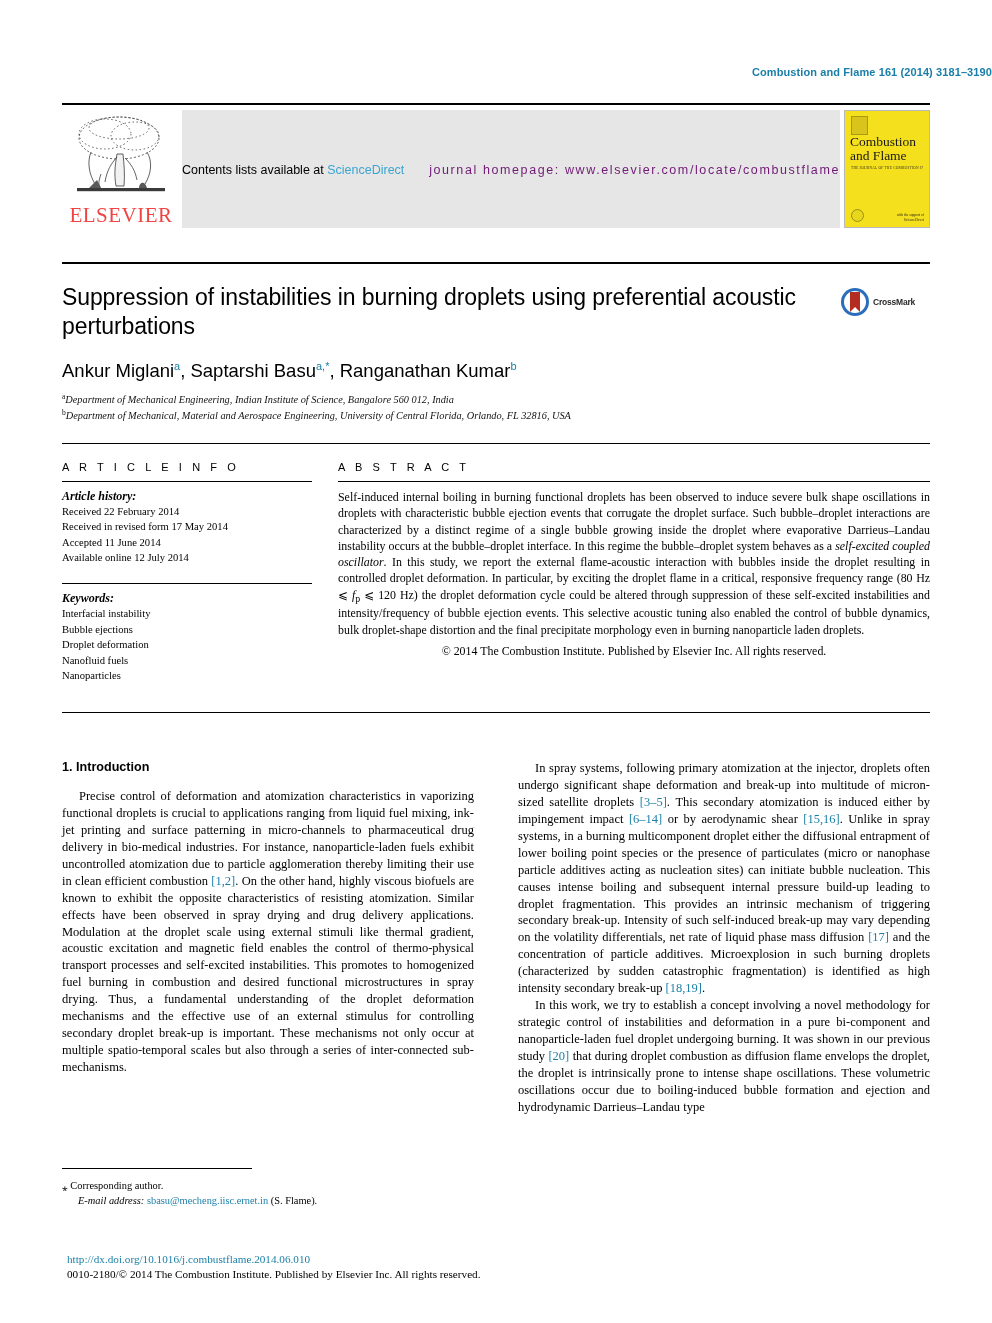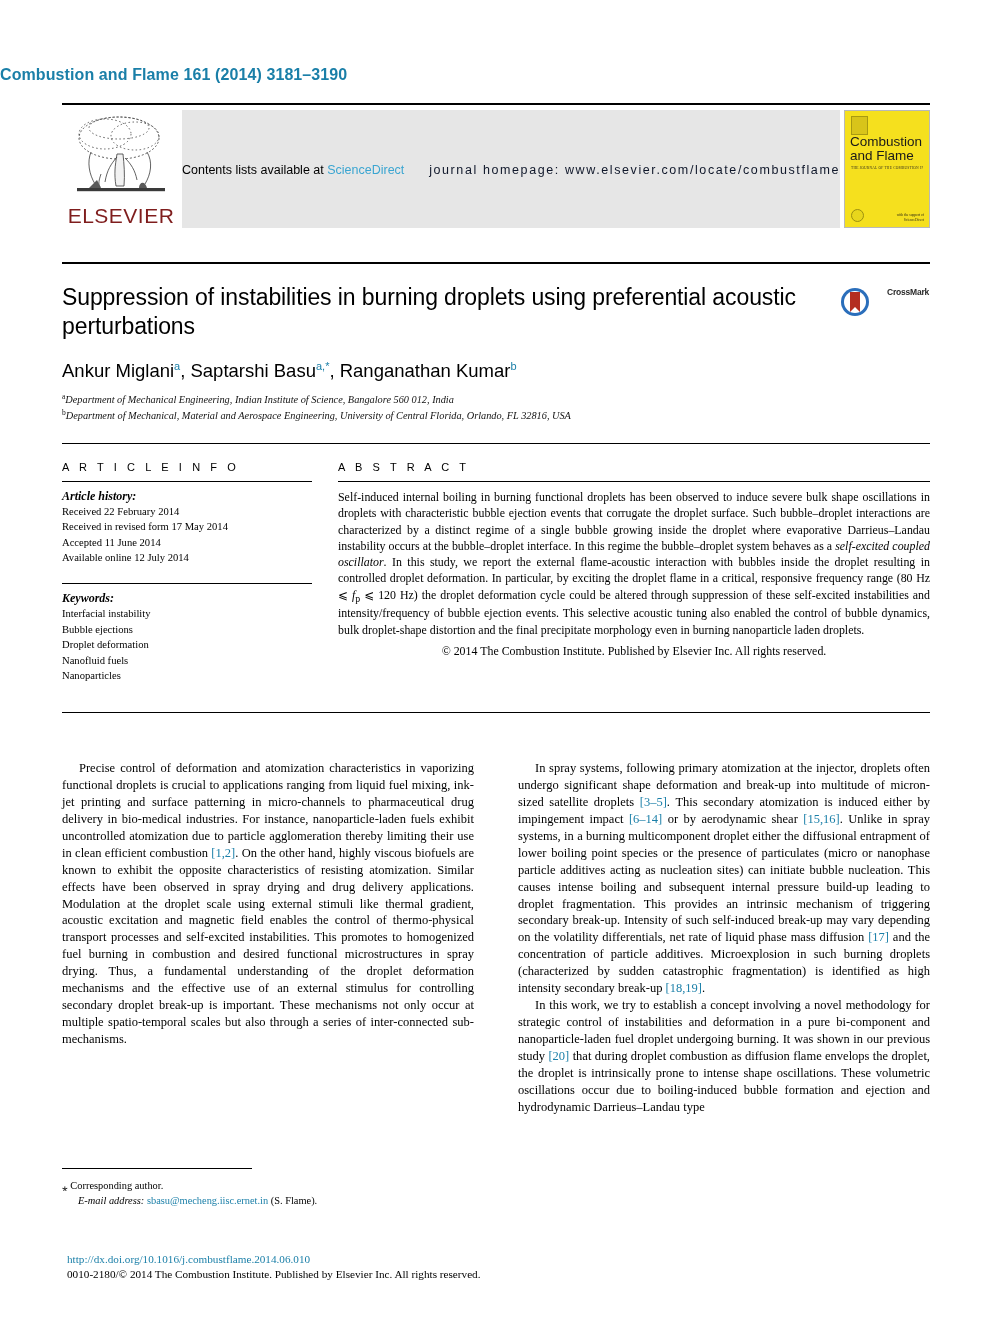--- a/index.html
+++ b/index.html
@@ -21,24 +21,24 @@
     position: relative;
     box-sizing: border-box;
   }
 
   
   .running-head {
     position: absolute;
     top: 66px;
     left: 0;
     width: 992px;
-    text-align: left;
+    text-align: right;
     font-family: "Liberation Sans", sans-serif;
     font-weight: bold;
-    font-size: 16px;
+    font-size: 11px;
     letter-spacing: 0.1px;
     color: #1a7fa8;
   }
 
   
   .masthead {
     position: absolute;
     top: 103px;
     left: 62px;
     width: 868px;
@@ -51,24 +51,24 @@
     width: 118px;
     flex: 0 0 118px;
     display: flex;
     flex-direction: column;
     align-items: center;
     justify-content: flex-end;
     padding-bottom: 2px;
   }
   .tree-svg { display:block; }
   .elsevier-word {
-    font-family: Liberation Sans, sans-serif;
+    font-family: Liberation Serif, serif;
     font-size: 21px;
     letter-spacing: 0.5px;
-    color: #7f1d1d;
+    color: #ef4444;
     line-height: 1;
     margin-top: 1px;
   }
   .journal-band {
     flex: 1 1 auto;
     background: #e6e6e6;
     margin-left: 2px;
     margin-right: 4px;
     display: flex;
     flex-direction: row;
@@ -89,21 +89,21 @@
   .journal-title {
     font-family: "Liberation Serif", serif;
     font-size: 32px;
     color: #111;
     letter-spacing: 0.2px;
   }
   .homepage-line {
     font-family: "Liberation Sans", sans-serif;
     font-size: 12.5px;
     letter-spacing: 1.6px;
-    color: #0f172a;
+    color: #701a75;
     margin-left: 24px;
   }
   .cover-thumb {
     flex: 0 0 86px;
     width: 86px;
     height: 118px;
     background: #f5e01e;
     border: 1px solid #b9b9b9;
     position: relative;
     box-sizing: border-box;
@@ -113,21 +113,21 @@
     position: absolute;
     top: 5px; left: 6px;
     width: 15px; height: 17px;
     background: #d8c41a;
     border: 1px solid #a89a12;
   }
   .cover-title {
     position: absolute;
     top: 24px; left: 5px;
     width: 76px;
-    font-family: Liberation Sans, sans-serif;
+    font-family: Liberation Serif, serif;
     font-size: 13.5px;
     line-height: 1.03;
     color: #1a1a1a;
   }
   .cover-sub {
     position: absolute;
     top: 55px; left: 6px;
     width: 72px;
     height: 4px;
     font-size: 3.6px;
@@ -203,21 +203,22 @@
     vertical-align: super;
   }
 
   
   .crossmark {
     position: absolute;
     top: 287px;
     left: 840px;
     width: 92px;
     display: flex;
-    gap: 17px;
+    align-items: center;
+    gap: 3px;
   }
   .crossmark-text {
     font-family: "Liberation Sans", sans-serif;
     font-size: 8.5px;
     font-weight: bold;
     color: #2b2b2b;
     letter-spacing: -0.2px;
   }
 
   
@@ -468,20 +469,21 @@
   <div class="abstract-col">
     <div class="sec-head">A B S T R A C T</div>
     <div class="thin-rule"></div>
     <p class="abstract-body"><span>Self-induced internal boiling in burning functional droplets has been observed to induce severe bulk shape oscillations in droplets with characteristic bubble ejection events that corrugate the droplet surface. Such bubble–droplet interactions are characterized by a distinct regime of a single bubble growing inside the droplet where evaporative Darrieus–Landau instability occurs at the bubble–droplet interface. In this regime the bubble–droplet system behaves as a </span><i>self-excited coupled oscillator</i><span>. In this study, we report the external flame-acoustic interaction with bubbles inside the droplet resulting in controlled droplet deformation. In particular, by exciting the droplet flame in a critical, responsive frequency range (80 Hz ⩽ </span><i>f</i><sub>p</sub><span> ⩽ 120 Hz) the droplet deformation cycle could be altered through suppression of these self-excited instabilities and intensity/frequency of bubble ejection events. This selective acoustic tuning also enabled the control of bubble dynamics, bulk droplet-shape distortion and the final precipitate morphology even in burning nanoparticle laden droplets.</span></p>
     <p class="copyright-line">© 2014 The Combustion Institute. Published by Elsevier Inc. All rights reserved.</p>
   </div>
 
   <div class="body-rule"></div>
 
   <div class="col-left">
+    <h2 class="h2">1. Introduction</h2>
     <p class="para"><span>Precise control of deformation and atomization characteristics in vaporizing functional droplets is crucial to applications ranging from liquid fuel mixing, ink-jet printing and surface patterning in micro-channels to pharmaceutical drug delivery in bio-medical industries. For instance, nanoparticle-laden fuels exhibit uncontrolled atomization due to particle agglomeration thereby limiting their use in clean efficient combustion </span><span class="ref">[1,2]</span><span>. On the other hand, highly viscous biofuels are known to exhibit the opposite characteristics of resisting atomization. Similar effects have been observed in spray drying and drug delivery applications. Modulation at the droplet scale using external stimuli like thermal gradient, acoustic excitation and magnetic field enables the control of thermo-physical transport processes and self-excited instabilities. This promotes to homogenized fuel burning in combustion and desired functional microstructures in spray drying. Thus, a fundamental understanding of the droplet deformation mechanisms and the effective use of an external stimulus for controlling secondary droplet break-up is important. These mechanisms not only occur at multiple spatio-temporal scales but also through a series of inter-connected sub-mechanisms.</span></p>
   </div>
 
   <div class="col-right">
     <p class="para"><span>In spray systems, following primary atomization at the injector, droplets often undergo significant shape deformation and break-up into multitude of micron-sized satellite droplets </span><span class="ref">[3–5]</span><span>. This secondary atomization is induced either by impingement impact </span><span class="ref">[6–14]</span><span> or by aerodynamic shear </span><span class="ref">[15,16]</span><span>. Unlike in spray systems, in a burning multicomponent droplet either the diffusional entrapment of lower boiling point species or the presence of particulates (micro or nanophase particle additives acting as nucleation sites) can initiate bubble nucleation. This causes intense boiling and subsequent internal pressure build-up leading to droplet fragmentation. This provides an intrinsic mechanism of triggering secondary break-up. Intensity of such self-induced break-up may vary depending on the volatility differentials, net rate of liquid phase mass diffusion </span><span class="ref">[17]</span><span> and the concentration of particle additives. Microexplosion in such burning droplets (characterized by sudden catastrophic fragmentation) is identified as high intensity secondary break-up </span><span class="ref">[18,19]</span><span>.</span></p>
     <p class="para"><span>In this work, we try to establish a concept involving a novel methodology for strategic control of instabilities and deformation in a pure bi-component and nanoparticle-laden fuel droplet undergoing burning. It was shown in our previous study </span><span class="ref">[20]</span><span> that during droplet combustion as diffusion flame envelops the droplet, the droplet is intrinsically prone to intense shape oscillations. These volumetric oscillations occur due to boiling-induced bubble formation and ejection and hydrodynamic Darrieus–Landau type</span></p>
   </div>
 
   <div class="foot-rule"></div>
   <div class="footnote">

